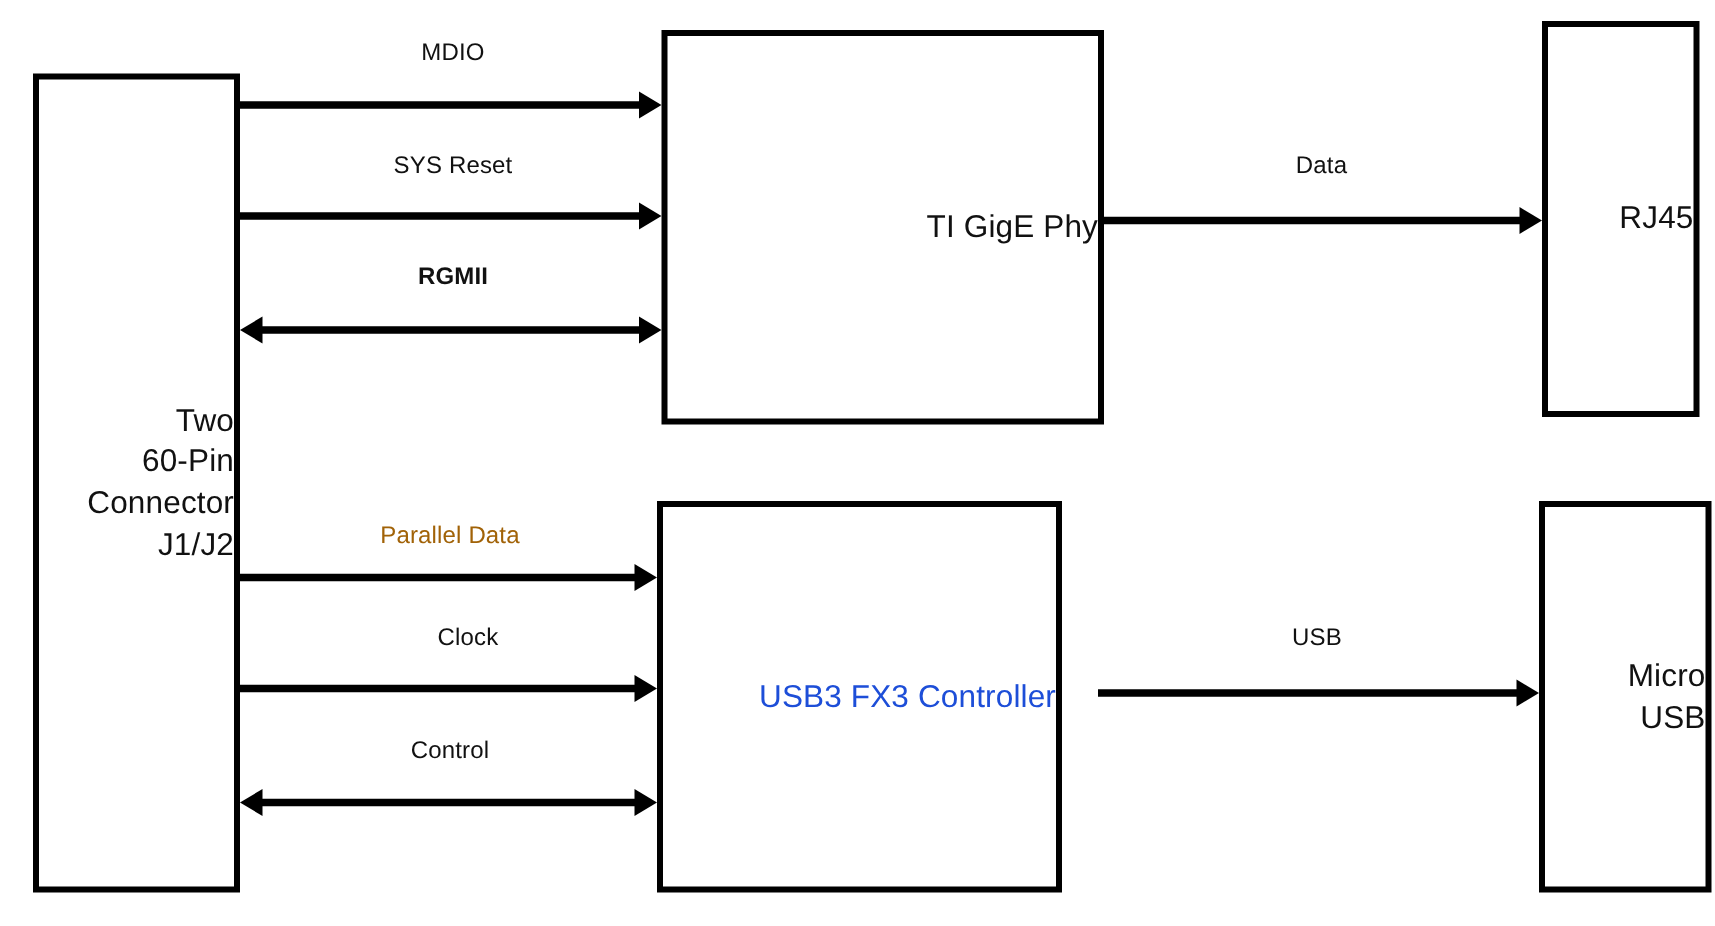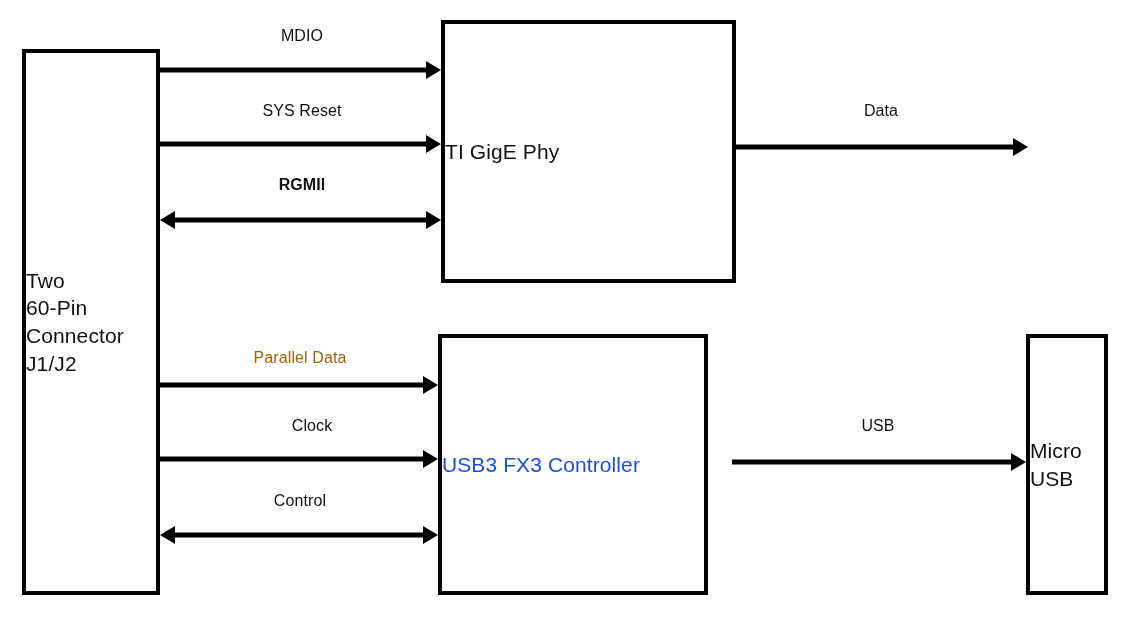--- a/index.html
+++ b/index.html
@@ -15,21 +15,21 @@
     font-family: "Liberation Sans", sans-serif;
     overflow: hidden;
   }
   .block {
     position: absolute;
     box-sizing: border-box;
     border: 4px solid #000000;
     background: #ffffff;
     display: flex;
     flex-direction: column;
-    align-items: flex-start;
+    align-items: flex-end;
     justify-content: center;
     text-align: center;
     color: #111111;
     font-size: 21px;
     line-height: 1.32;
     letter-spacing: 0.1px;
   }
   .block .line {
     display: block;
     white-space: nowrap;
@@ -81,21 +81,24 @@
       <span class="line">60-Pin</span>
       <span class="line">Connector</span>
       <span class="line">J1/J2</span>
     </div>
     <div class="block" style="left: 441px; top: 20px; width: 295px; height: 263px; border-color: rgb(0, 0, 0); color: rgb(17, 17, 17);">
       <span class="line">TI GigE Phy</span>
     </div>
     <div class="block" style="left: 438px; top: 334px; width: 270px; height: 261px; border-color: rgb(0, 0, 0); color: #1d4ed8;">
       <span class="line">USB3 FX3 Controller</span>
     </div>
-    <div class="block" style="left: 1026px; top: 334px; width: 82px; height: 261px; border-color: rgb(0, 0, 0); color: rgb(17, 17, 17);">
+    <div class="block" style="left: 1028px; top: 14px; width: 105px; height: 264px; border-color: rgb(0, 0, 0); color: rgb(17, 17, 17);">
+      <span class="line">RJ45</span>
+    </div>
+    <div class="block" style="left: 1026px; top: 334px; width: 115px; height: 261px; border-color: rgb(0, 0, 0); color: rgb(17, 17, 17);">
       <span class="line">Micro</span>
       <span class="line">USB</span>
     </div>
     <div class="conn" style="left: 160px; top: 70px; width: 281px;">
       <div class="shaft" style="background: rgb(0, 0, 0); left: 0px; width: 269px;"></div>
       <div class="head-r" style="border-left-color: rgb(0, 0, 0); left: 266px;"></div>
     </div>
     <div class="conn-label" style="left: 302px; top: 27px; color: rgb(17, 17, 17);">MDIO</div>
     <div class="conn" style="left: 160px; top: 144px; width: 281px;">
       <div class="shaft" style="background: rgb(0, 0, 0); left: 0px; width: 269px;"></div>

